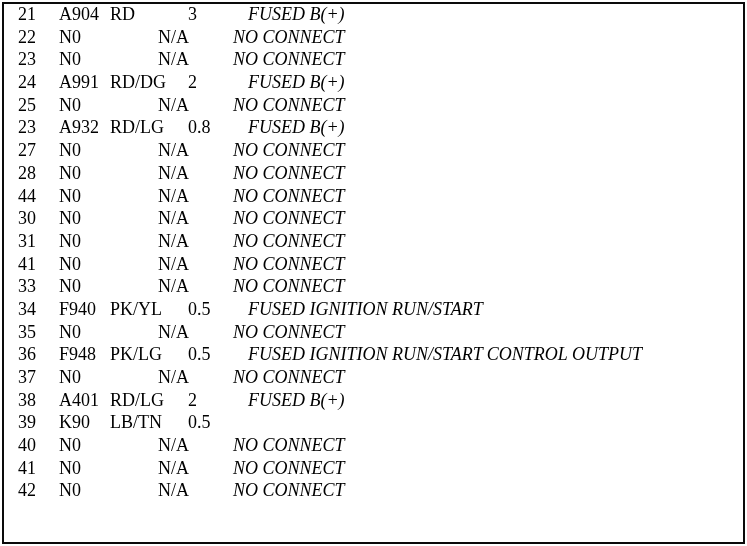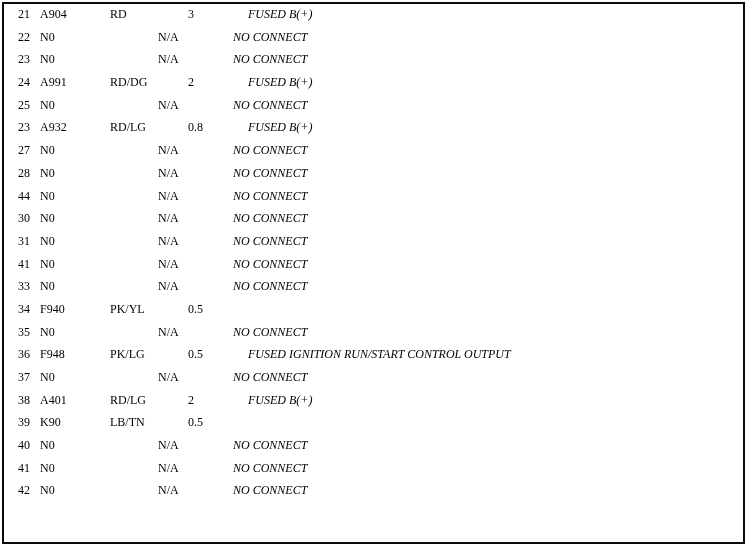--- a/index.html
+++ b/index.html
@@ -28,31 +28,31 @@
   .pinout-table {
     position: absolute;
     top: 3px;
     left: 0;
     right: 4px;
   }
   .row {
     position: relative;
     height: 22.7px;
     line-height: 22.7px;
-    font-size: 12px;
+    font-size: 18px;
     white-space: nowrap;
     padding-left: 48px;
   }
   .row span {
     position: absolute;
     top: 0;
     white-space: nowrap;
   }
   .c-pin      { left: 18px; }
-  .c-circuit  { left: 40px; }
+  .c-circuit  { left: 59px; }
   .c-color    { left: 110px; }
   .c-gauge    { left: 188px; }
   .c-func     { left: 248px; font-style: italic; }
   
   .row.nc .c-gauge { left: 158px; text-align: right; }
   .row.nc .c-func  { left: 233px; }
 </style>
 </head>
 <body>
 
@@ -148,20 +148,21 @@
     <span class="c-circuit">N0</span>
     <span class="c-color"></span>
     <span class="c-gauge">N/A</span>
     <span class="c-func">NO CONNECT</span>
   </div>
       <div class="row">
     <span class="c-pin">34</span>
     <span class="c-circuit">F940</span>
     <span class="c-color">PK/YL</span>
     <span class="c-gauge">0.5</span>
+    <span class="c-func">FUSED IGNITION RUN/START</span>
   </div>
       <div class="row nc">
     <span class="c-pin">35</span>
     <span class="c-circuit">N0</span>
     <span class="c-color"></span>
     <span class="c-gauge">N/A</span>
     <span class="c-func">NO CONNECT</span>
   </div>
       <div class="row">
     <span class="c-pin">36</span>

